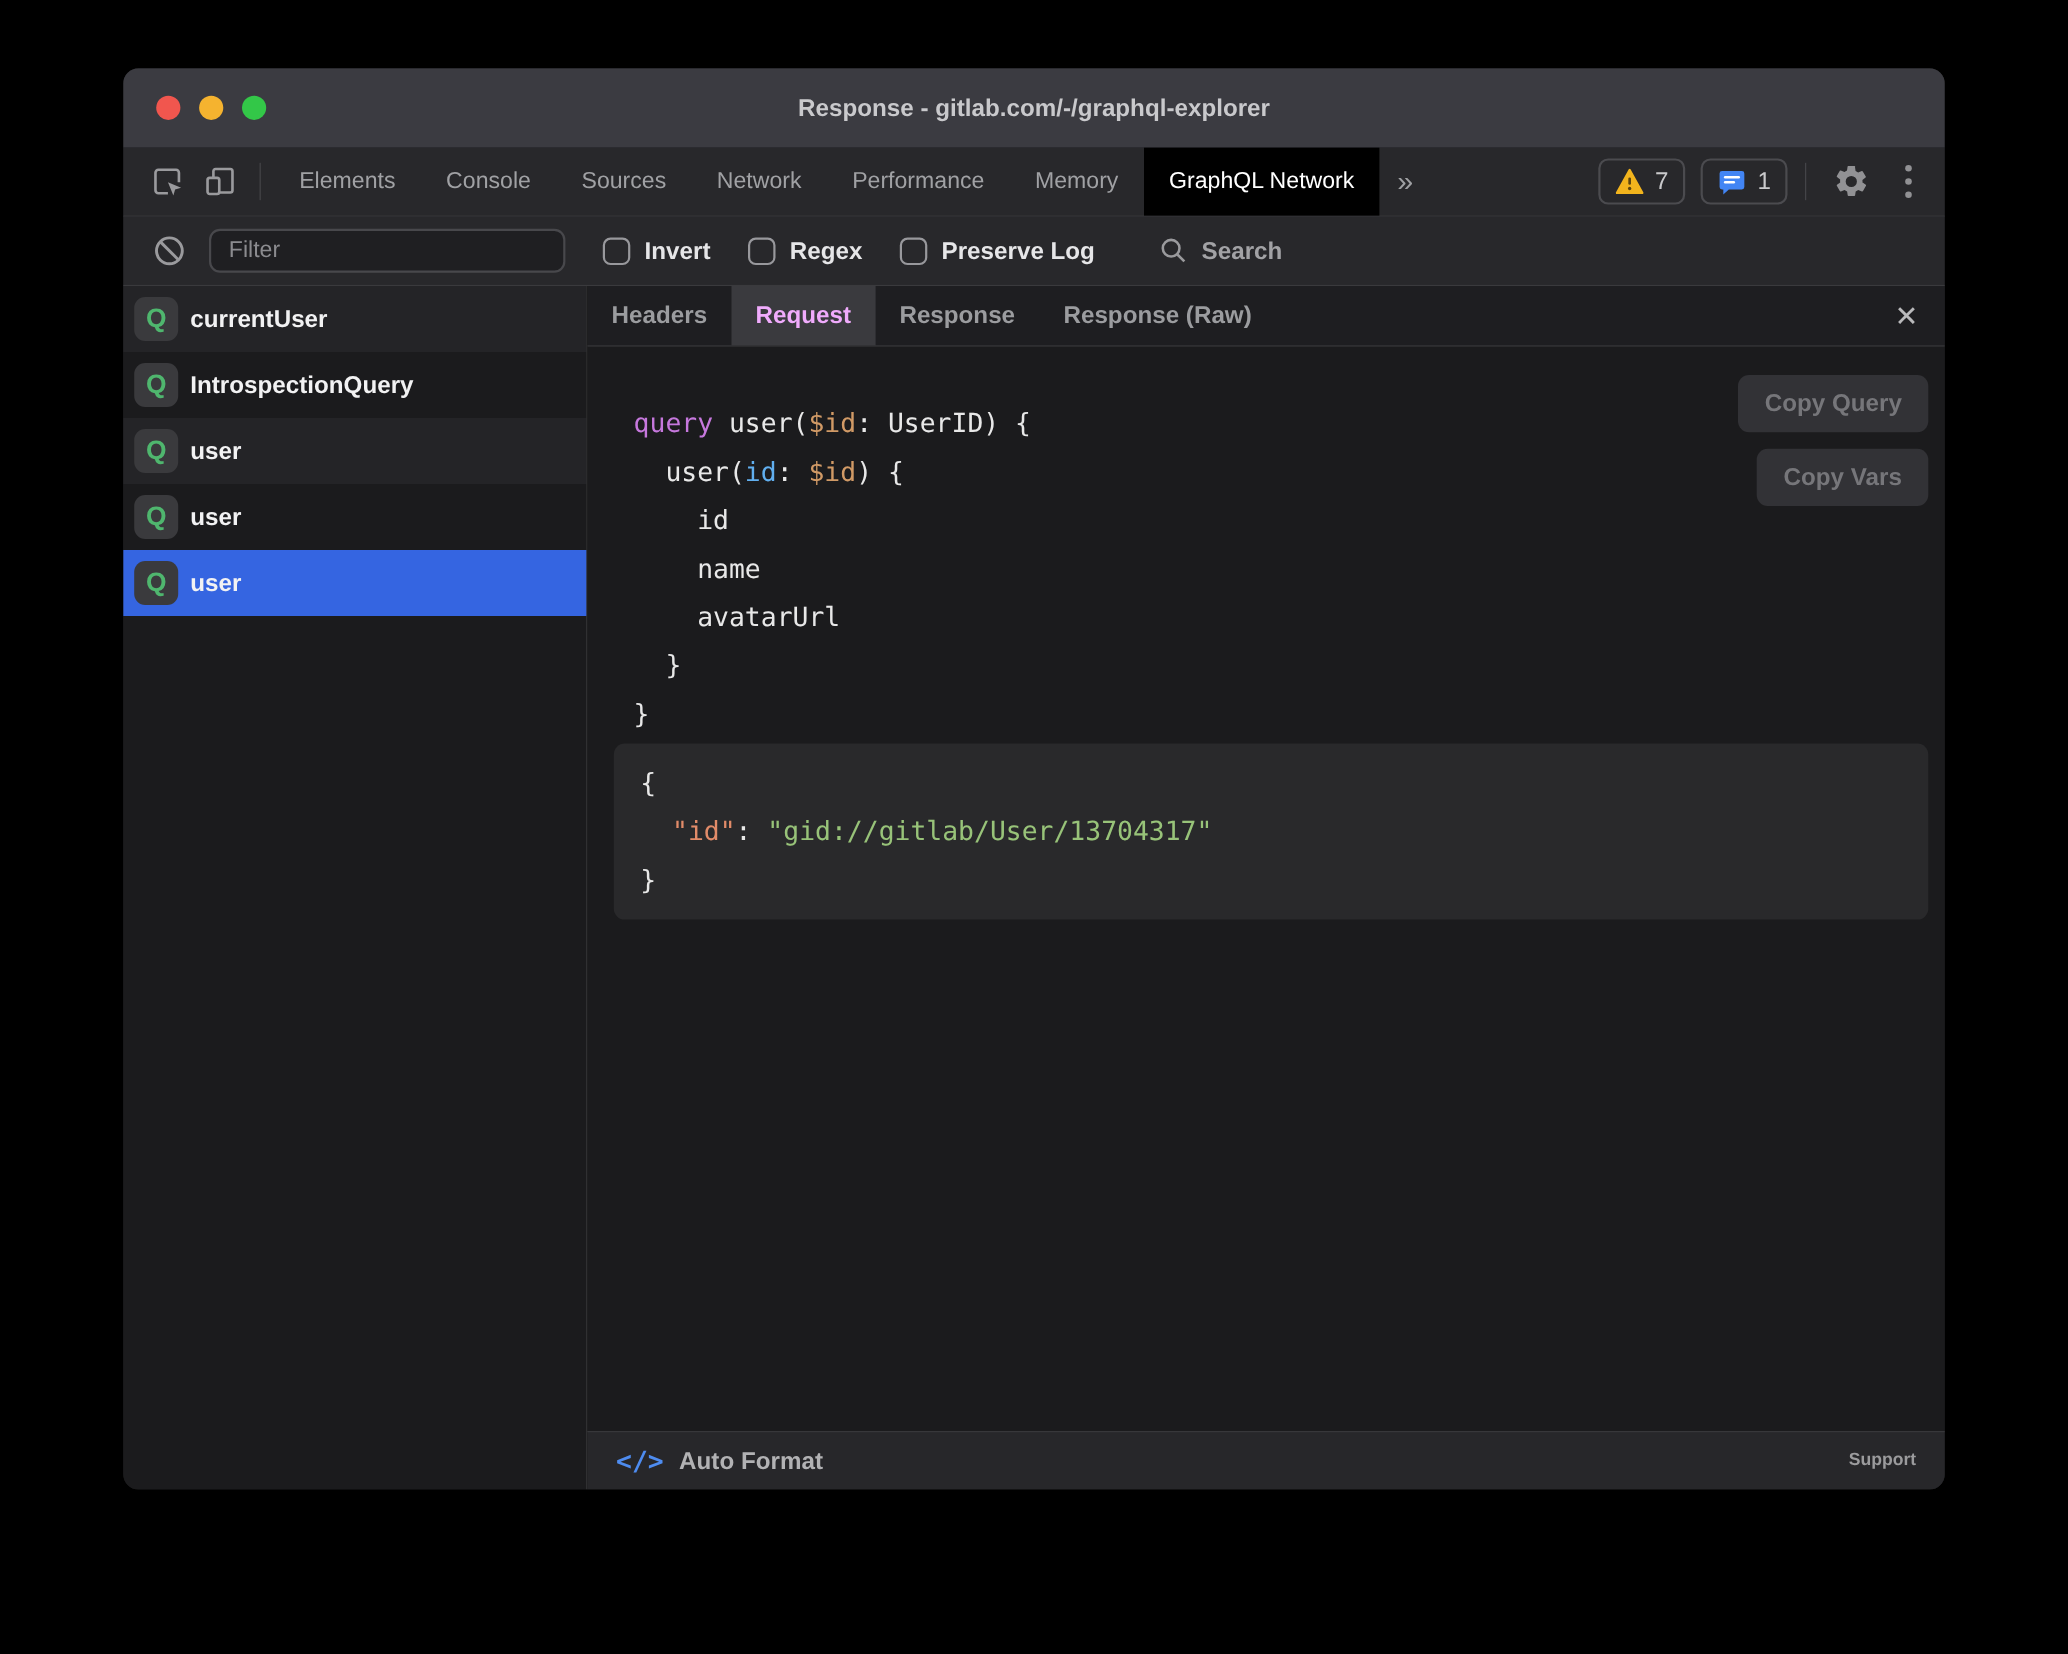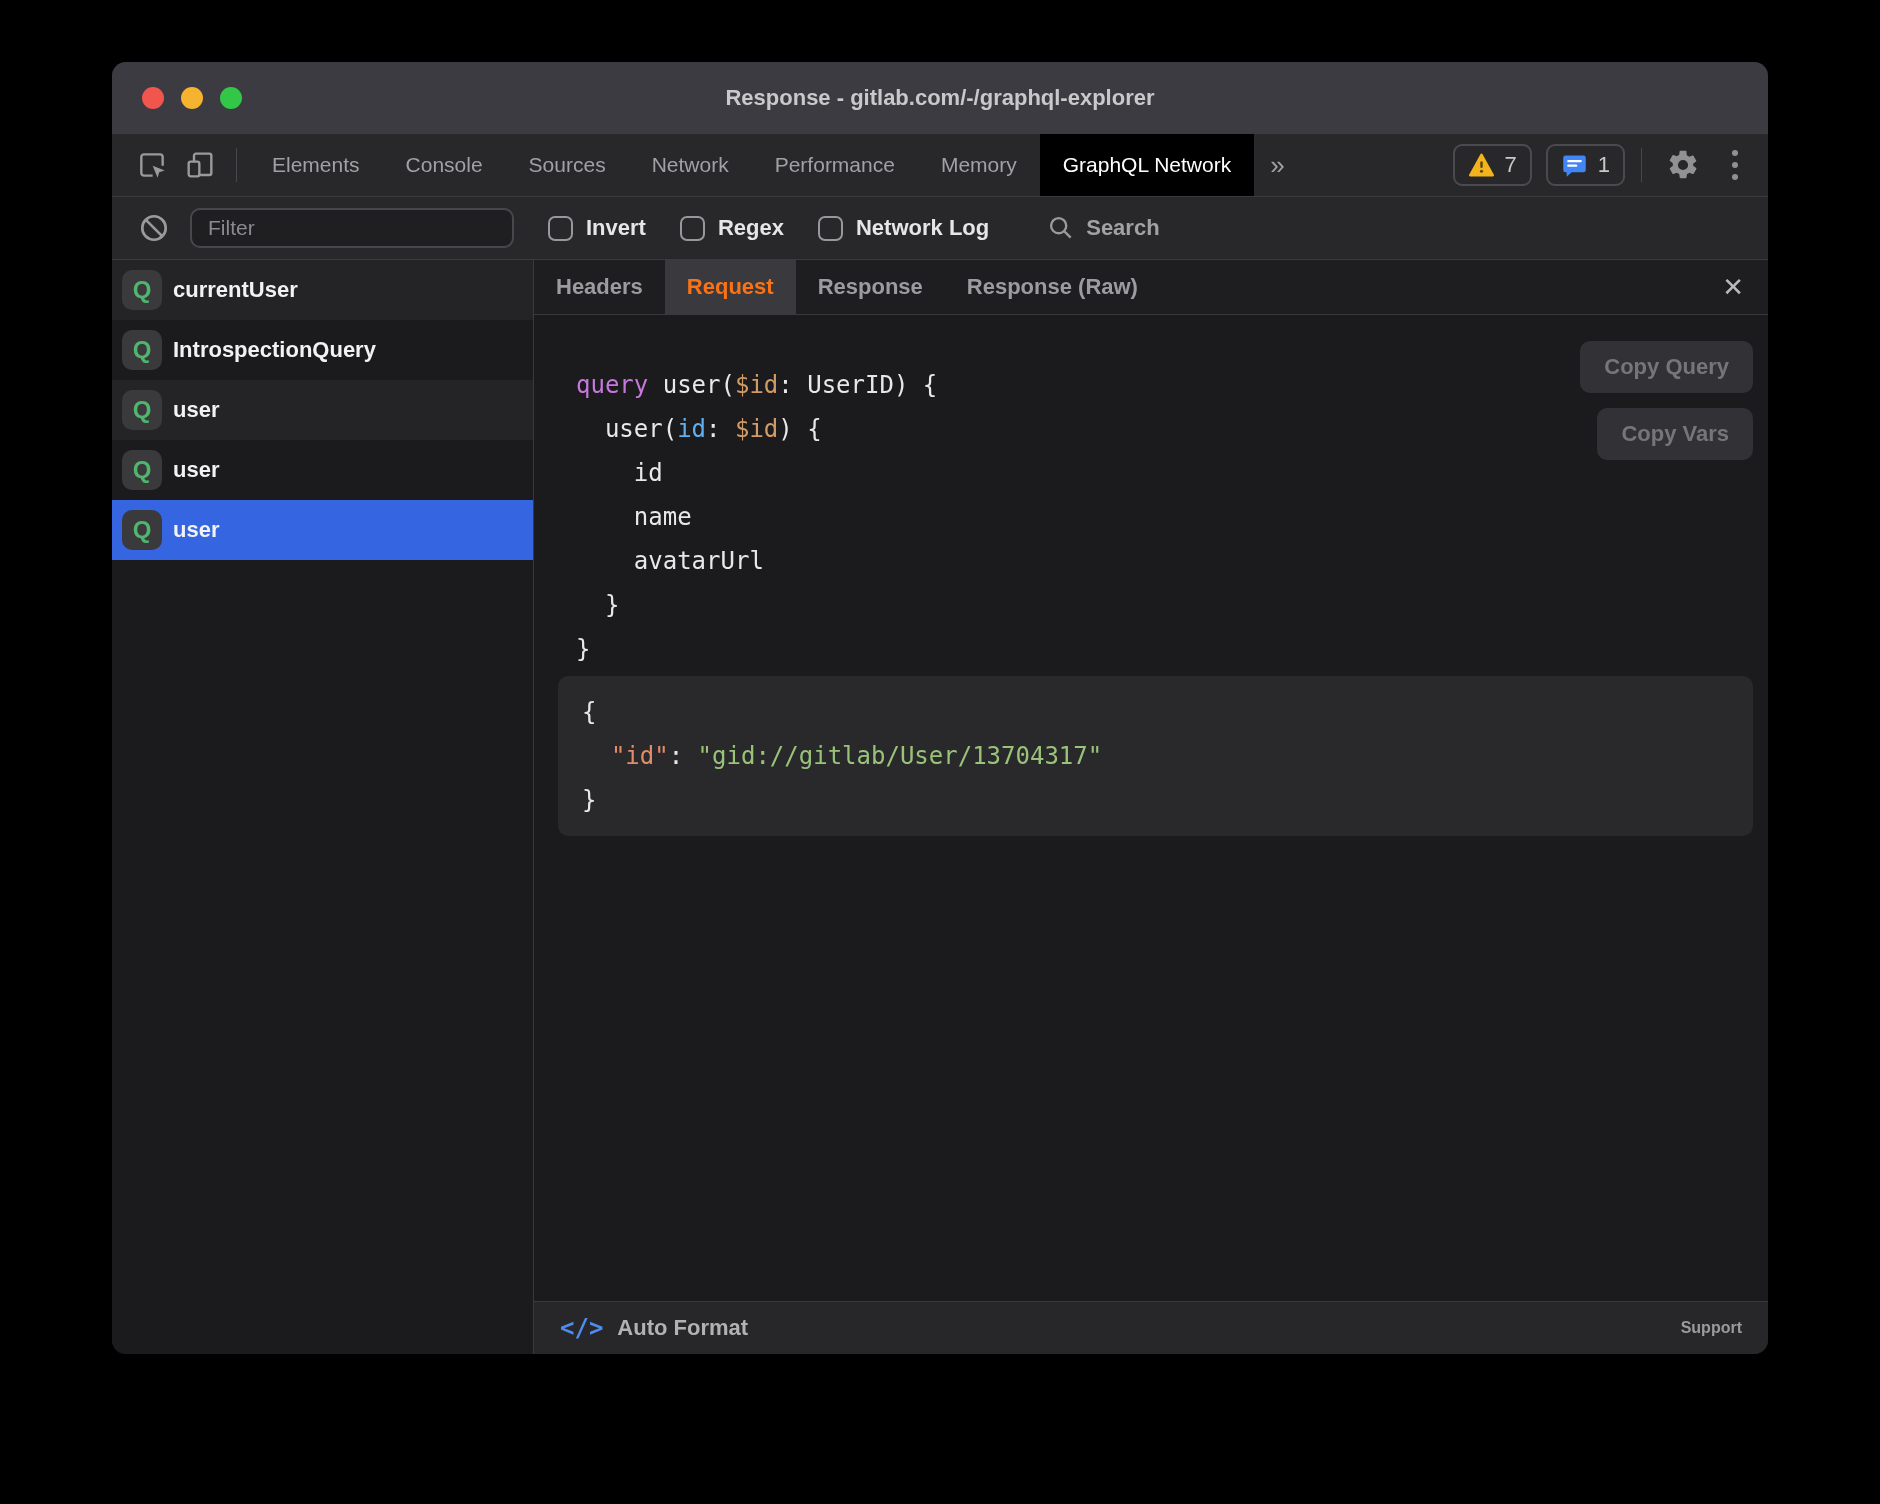--- a/index.html
+++ b/index.html
@@ -46,21 +46,21 @@
   .side-item.odd { background:#242427; }
   .side-item.selected { background:#3565e1; }
   .q-badge { width:40px; height:40px; border-radius:10px; background:#3a3a3d; color:#4fb66e; font-weight:bold; font-size:24px;
              display:flex; align-items:center; justify-content:center; flex:0 0 auto; }
   .side-label { margin-left:11px; color:#f2f2f3; font-weight:bold; font-size:22px; }
 
   
   .detail { flex:1; display:flex; flex-direction:column; min-width:0; background:#1b1b1d; }
   .detail-tabs { flex:0 0 55px; border-bottom:1px solid #3a3a3d; background:#1e1e21; display:flex; align-items:stretch; }
   .detail-tab { padding:0 22px; display:flex; align-items:center; color:#9b9c9f; font-size:22px; font-weight:bold; white-space:nowrap; }
-  .detail-tab.active { background:#3a3a3e; color:#f97316; }
+  .detail-tab.active { background:#3a3a3e; color:#f0abfc; }
   .detail-close { margin-left:auto; margin-right:24px; align-self:center; color:#b9b9bb; font-size:26px; line-height:1; }
 
   .code-area { flex:1; position:relative; padding-top:48px; overflow:hidden; }
   .code-line { font-family:"DejaVu Sans Mono", monospace; font-size:24px; line-height:44px; white-space:pre; color:#e8e8e8; }
   .query-block { margin-left:42px; }
   .tok-kw  { color:#c678dd; }
   .tok-pl  { color:#e8e8e8; }
   .tok-var { color:#d19a66; }
   .tok-attr{ color:#61afef; }
   .tok-key { color:#e18b69; }
@@ -164,21 +164,21 @@
         <div class="cb">
           <div class="cb-box"></div>
           <span class="cb-label">Invert</span>
         </div>
         <div class="cb">
           <div class="cb-box"></div>
           <span class="cb-label">Regex</span>
         </div>
         <div class="cb">
           <div class="cb-box"></div>
-          <span class="cb-label">Network Log</span>
+          <span class="cb-label">Preserve Log</span>
         </div>
       </div>
     <div class="search">
       <svg width="28" height="28" viewBox="0 0 24 24">
         <circle cx="10" cy="10" r="6.5" fill="none" stroke="#9a9a9d" stroke-width="2"></circle>
         <line x1="14.9" y1="14.9" x2="20.3" y2="20.3" stroke="#9a9a9d" stroke-width="2"></line>
       </svg>
       <span>Search</span>
     </div>
   </div>

